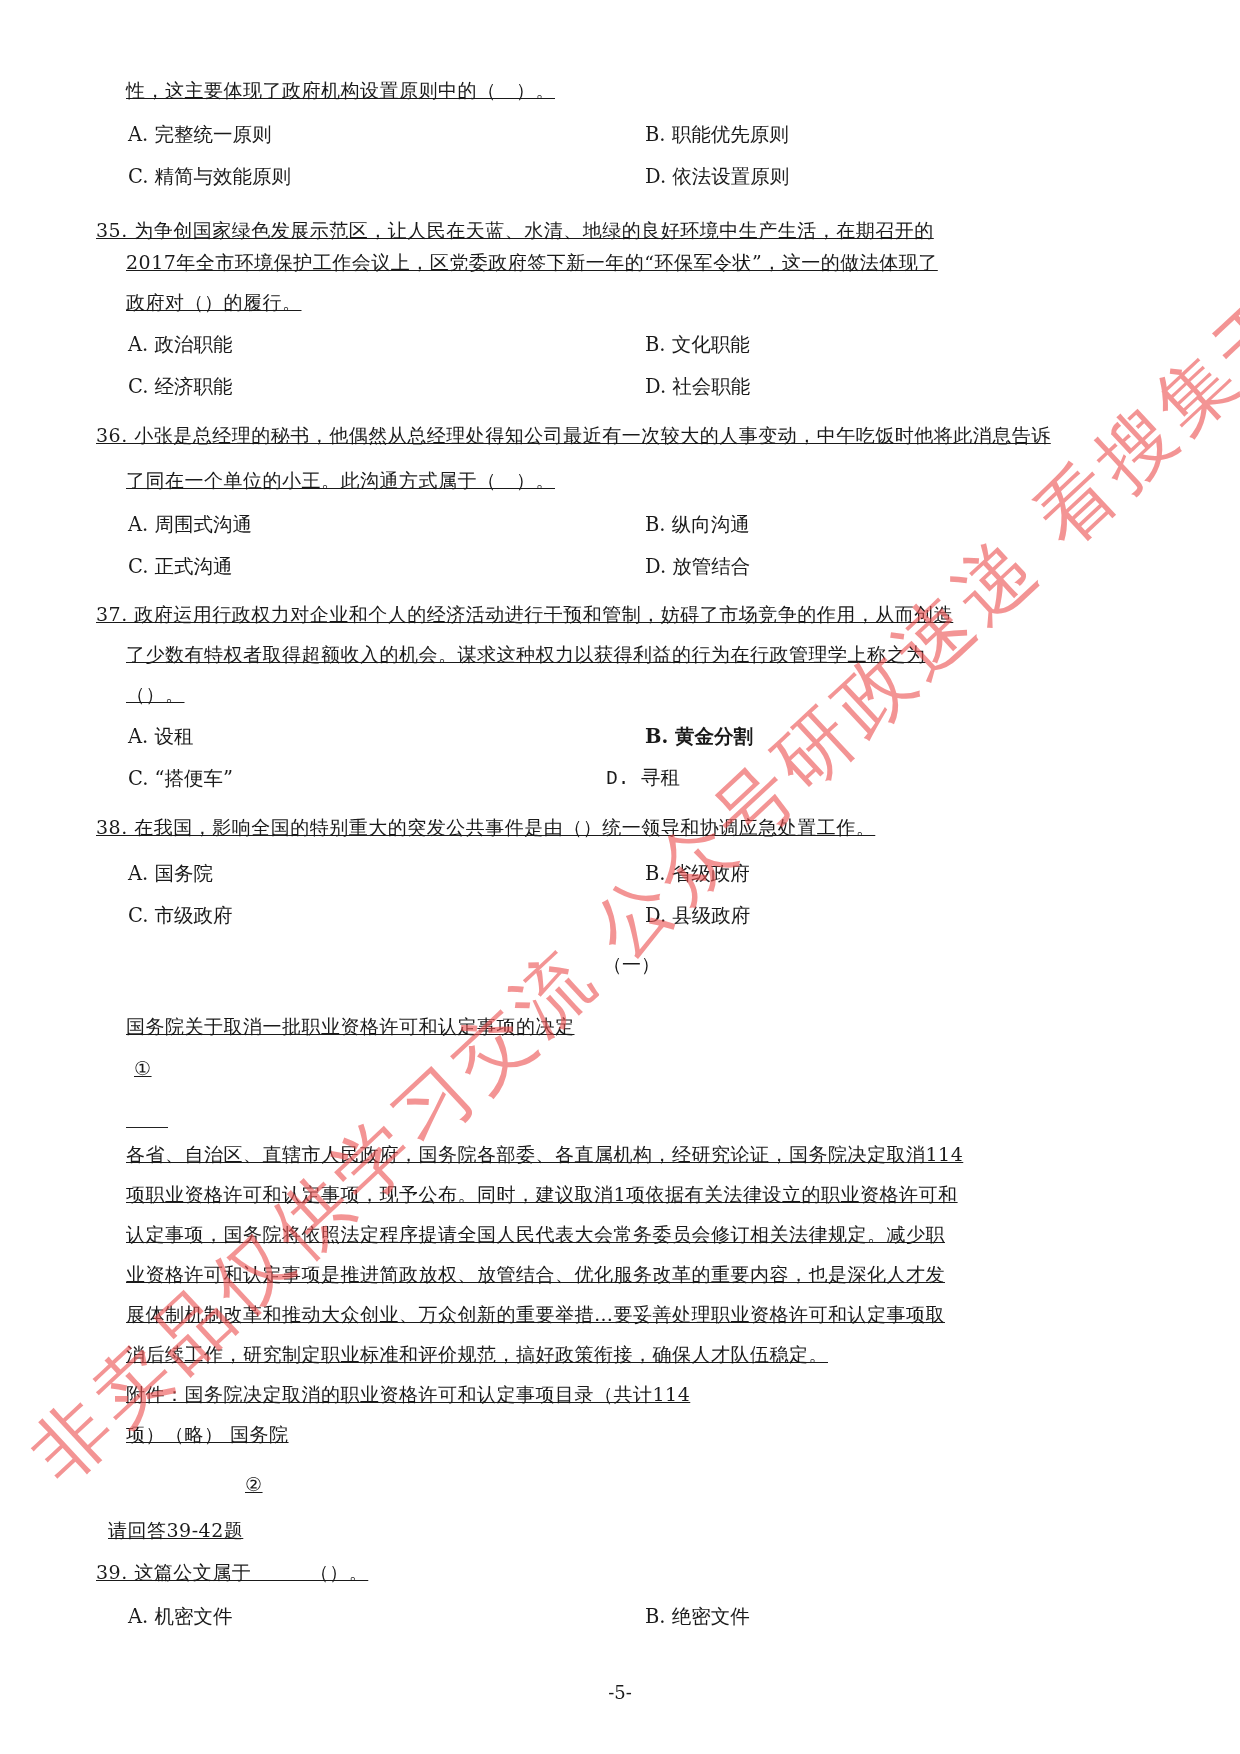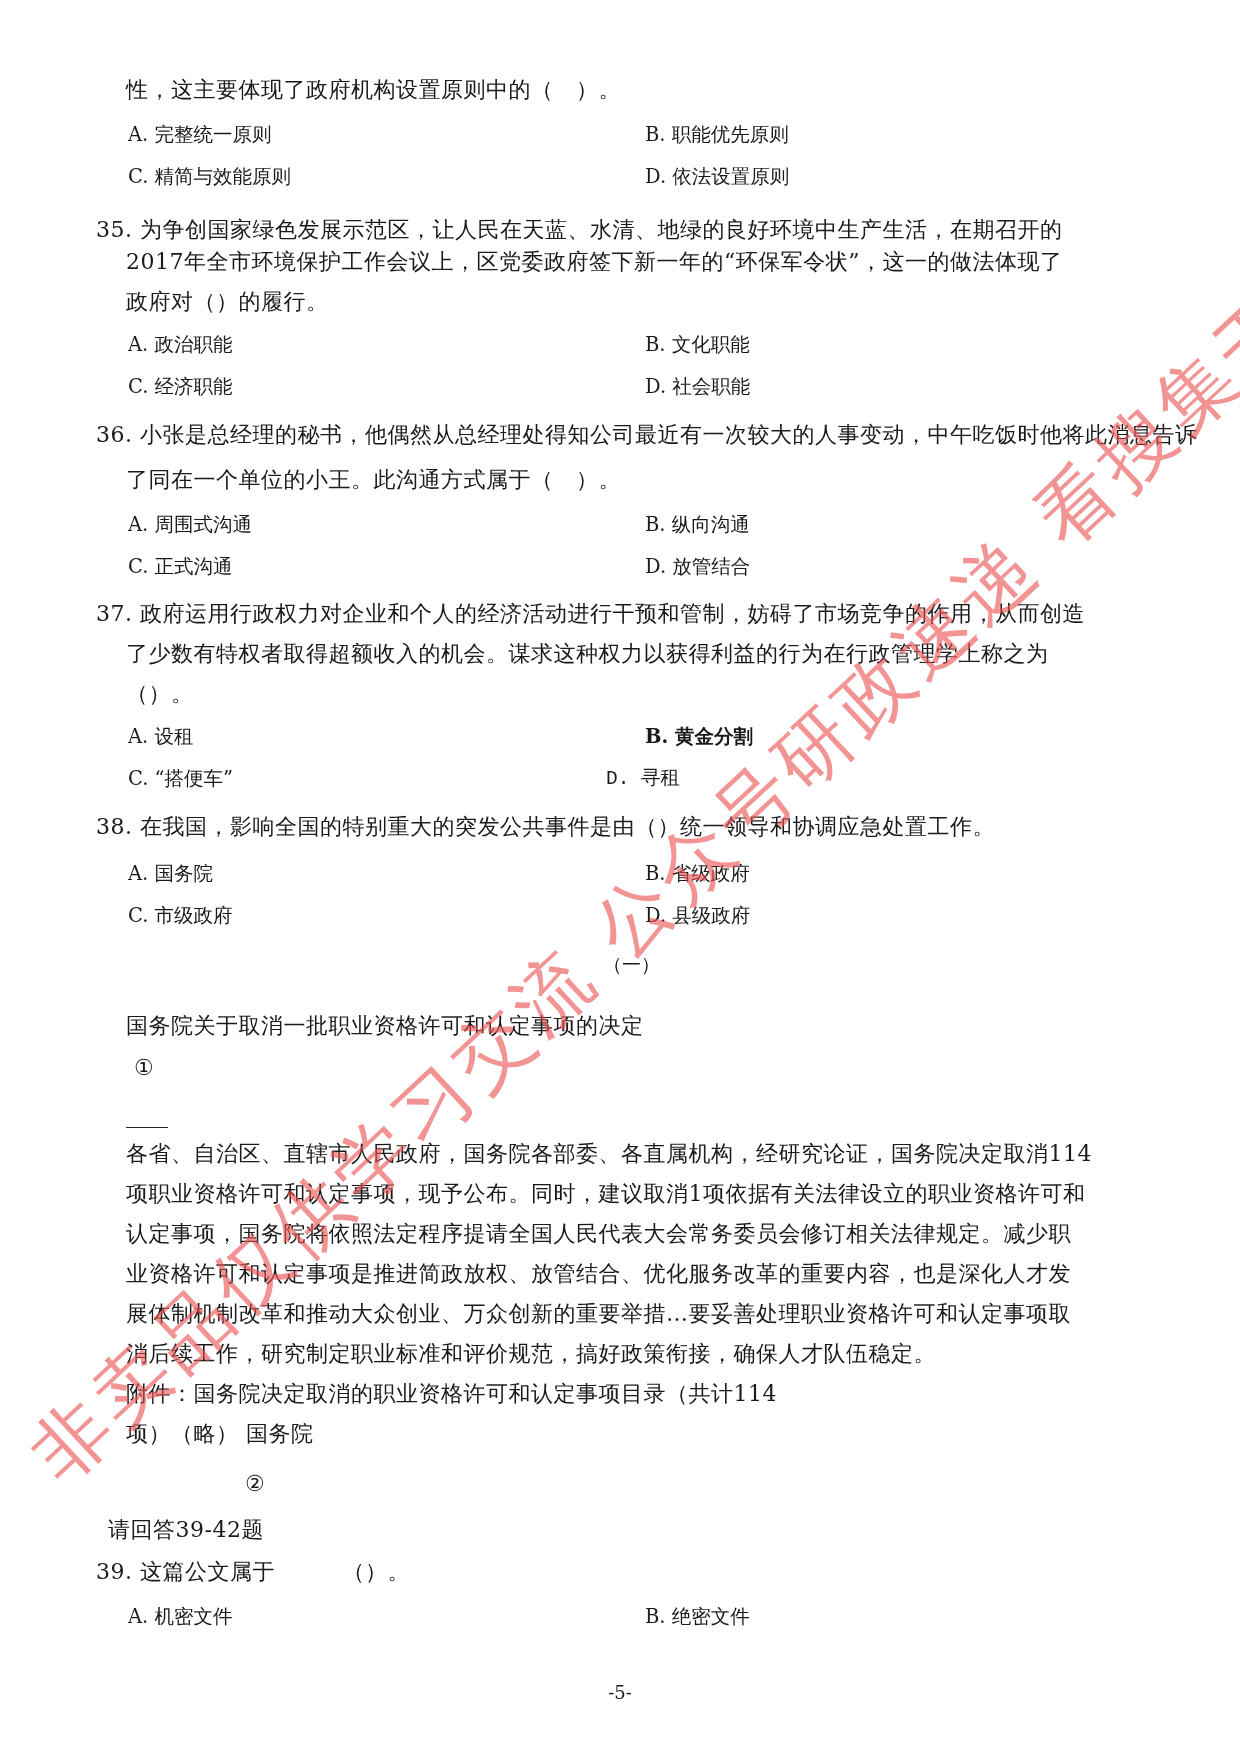--- a/index.html
+++ b/index.html
@@ -16,24 +16,25 @@
       color: #1a1a1a;
     }
     .page {
       position: absolute;
       left: 0; top: 0;
       width: 1240px;
       height: 1754px;
     }
     .line {
       position: absolute;
-      font-size: 22px;
+      font-size: 19px;
       line-height: 24px;
       white-space: nowrap;
       letter-spacing: 0.5px;
+      text-decoration: underline;
     }
     .opt {
       position: absolute;
       font-size: 19.5px;
       line-height: 24px;
       white-space: nowrap;
     }
     .rule {
       position: absolute;
       left: 126px;

